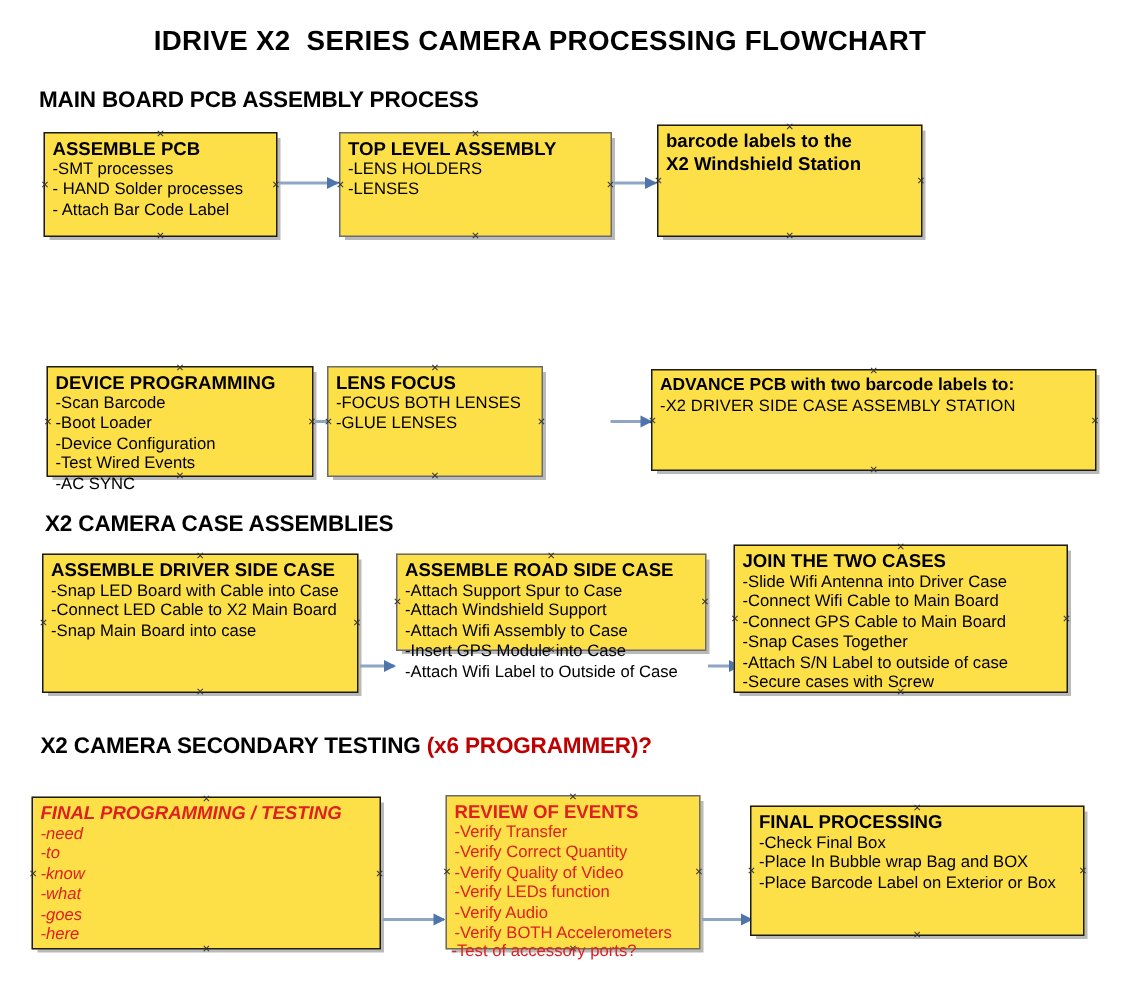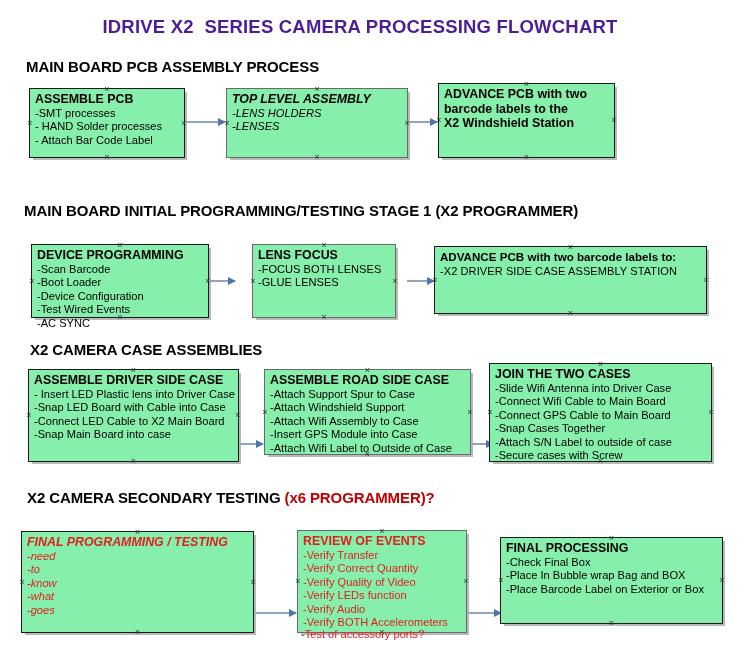--- a/index.html
+++ b/index.html
@@ -23,41 +23,41 @@
   
   .doc-title {
     position: absolute;
     left: 0;
     top: 16px;
     width: 720px;
     text-align: center;
     font-size: 18.5px;
     font-weight: bold;
     letter-spacing: 0.2px;
-    color: #4c1d95;
+    color: #000000;
     white-space: pre;
   }
 
   
   .section-heading {
     position: absolute;
     font-size: 15px;
     font-weight: bold;
     color: #000000;
     white-space: nowrap;
     letter-spacing: -0.1px;
   }
   .section-heading .accent {
     color: #c00000;
   }
 
   
   .pbox {
     position: absolute;
-    background: #86efac;
+    background: #fde047;
     border: 1.4px solid #1a1a1a;
     box-sizing: border-box;
     box-shadow: 3px 3px 0 -1px #b9b9b9;
     overflow: visible;
   }
   .pbox.thickgray {
     border: 1.6px solid #6b6b6b;
   }
   .pbox-inner {
     padding: 3px 4px 0 5px;
@@ -158,113 +158,108 @@
       <div class="pbox-line">- Attach Bar Code Label</div>
     </div>
     <span class="handle" style="left:50%; top:0;"></span>
     <span class="handle" style="left:50%; top:100%;"></span>
     <span class="handle" style="left:0; top:50%;"></span>
     <span class="handle" style="left:100%; top:50%;"></span>
   </div>
 
   <div class="conn" style="left:186px; top:121px; width:39px;"></div>
 
-  <div class="pbox thickgray" style="left:226px; top:88px; width:182px; height:70px;font-style:italic;">
+  <div class="pbox thickgray" style="left:226px; top:88px; width:182px; height:70px;">
     <div class="pbox-inner">
       <div class="pbox-title">TOP LEVEL ASSEMBLY</div>
       <div class="pbox-line">-LENS HOLDERS</div>
       <div class="pbox-line">-LENSES</div>
     </div>
     <span class="handle" style="left:50%; top:0;"></span>
     <span class="handle" style="left:50%; top:100%;"></span>
     <span class="handle" style="left:0; top:50%;"></span>
     <span class="handle" style="left:100%; top:50%;"></span>
   </div>
 
   <div class="conn" style="left:409px; top:121px; width:28px;"></div>
 
   <div class="pbox" style="left:438px; top:83px; width:177px; height:75px;">
     <div class="pbox-inner">
-      <div class="pbox-title">ADVANCE PCB with two</div>
       <div class="pbox-title">barcode labels to the</div>
       <div class="pbox-title"> X2 Windshield Station</div>
     </div>
     <span class="handle" style="left:50%; top:0;"></span>
     <span class="handle" style="left:50%; top:100%;"></span>
     <span class="handle" style="left:0; top:50%;"></span>
     <span class="handle" style="left:100%; top:50%;"></span>
   </div>
 
-  <div class="section-heading" style="left:24px; top:202px;">
-    <span>MAIN BOARD INITIAL PROGRAMMING/TESTING STAGE 1 (X2 PROGRAMMER)</span>
-  </div>
 
   <div class="pbox" style="left:31px; top:244px; width:178px; height:74px;">
     <div class="pbox-inner">
       <div class="pbox-title">DEVICE PROGRAMMING</div>
       <div class="pbox-line">-Scan Barcode</div>
       <div class="pbox-line">-Boot Loader</div>
       <div class="pbox-line">-Device Configuration</div>
       <div class="pbox-line">-Test Wired Events</div>
       <div class="pbox-line">-AC SYNC</div>
     </div>
     <span class="handle" style="left:50%; top:0;"></span>
     <span class="handle" style="left:50%; top:100%;"></span>
     <span class="handle" style="left:0; top:50%;"></span>
     <span class="handle" style="left:100%; top:50%;"></span>
   </div>
 
   <div class="conn" style="left:210px; top:280px; width:25px;"></div>
 
-  <div class="pbox thickgray" style="left:252px; top:244px; width:144px; height:74px;">
+  <div class="pbox thickgray" style="left:218px; top:244px; width:144px; height:74px;">
     <div class="pbox-inner">
       <div class="pbox-title">LENS FOCUS</div>
       <div class="pbox-line">-FOCUS BOTH LENSES</div>
       <div class="pbox-line">-GLUE LENSES</div>
     </div>
     <span class="handle" style="left:50%; top:0;"></span>
     <span class="handle" style="left:50%; top:100%;"></span>
     <span class="handle" style="left:0; top:50%;"></span>
     <span class="handle" style="left:100%; top:50%;"></span>
   </div>
 
   <div class="conn" style="left:407px; top:280px; width:27px;"></div>
 
-  <div class="pbox" style="left:434px; top:246px; width:273px; height:68px;">
+  <div class="pbox" style="left:434px; top:246px; width:297px; height:68px;">
     <div class="pbox-inner">
       <div class="pbox-title small">ADVANCE PCB with two barcode labels to:</div>
       <div class="pbox-line tiny">-X2 DRIVER  SIDE  CASE  ASSEMBLY STATION</div>
     </div>
     <span class="handle" style="left:50%; top:0;"></span>
     <span class="handle" style="left:50%; top:100%;"></span>
     <span class="handle" style="left:0; top:50%;"></span>
     <span class="handle" style="left:100%; top:50%;"></span>
   </div>
 
   <div class="section-heading" style="left:30px; top:341px;">
     <span>X2 CAMERA CASE ASSEMBLIES</span>
   </div>
 
   <div class="pbox" style="left:28px; top:369px; width:211px; height:93px;">
     <div class="pbox-inner">
       <div class="pbox-title">ASSEMBLE DRIVER SIDE CASE</div>
-      <div class="pbox-line">- Insert LED Plastic lens into Driver Case</div>
       <div class="pbox-line">-Snap LED Board with Cable into Case</div>
       <div class="pbox-line">-Connect LED Cable to X2 Main Board</div>
       <div class="pbox-line">-Snap Main Board into case</div>
     </div>
     <span class="handle" style="left:50%; top:0;"></span>
     <span class="handle" style="left:50%; top:100%;"></span>
     <span class="handle" style="left:0; top:50%;"></span>
     <span class="handle" style="left:100%; top:50%;"></span>
   </div>
 
   <div class="conn" style="left:240px; top:443px; width:23px;"></div>
 
-  <div class="pbox thickgray" style="left:264px; top:369px; width:207px; height:86px;">
+  <div class="pbox thickgray" style="left:264px; top:369px; width:207px; height:65px;">
     <div class="pbox-inner">
       <div class="pbox-title">ASSEMBLE ROAD SIDE CASE</div>
       <div class="pbox-line">-Attach Support Spur to Case</div>
       <div class="pbox-line">-Attach Windshield Support</div>
       <div class="pbox-line">-Attach Wifi Assembly to Case</div>
       <div class="pbox-line">-Insert GPS Module into Case</div>
       <div class="pbox-line">-Attach Wifi Label to Outside of Case</div>
     </div>
     <span class="handle" style="left:50%; top:0;"></span>
     <span class="handle" style="left:50%; top:100%;"></span>
@@ -295,20 +290,21 @@
   </div>
 
   <div class="pbox red" style="left:21px; top:531px; width:233px; height:102px;font-style:italic;">
     <div class="pbox-inner">
       <div class="pbox-title">FINAL PROGRAMMING / TESTING</div>
       <div class="pbox-line">-need</div>
       <div class="pbox-line">-to</div>
       <div class="pbox-line">-know</div>
       <div class="pbox-line">-what</div>
       <div class="pbox-line">-goes</div>
+      <div class="pbox-line">-here</div>
     </div>
     <span class="handle" style="left:50%; top:0;"></span>
     <span class="handle" style="left:50%; top:100%;"></span>
     <span class="handle" style="left:0; top:50%;"></span>
     <span class="handle" style="left:100%; top:50%;"></span>
   </div>
 
   <div class="conn" style="left:255px; top:612px; width:41px;"></div>
 
   <div class="pbox red thickgray" style="left:297px; top:530px; width:170px; height:103px;">

